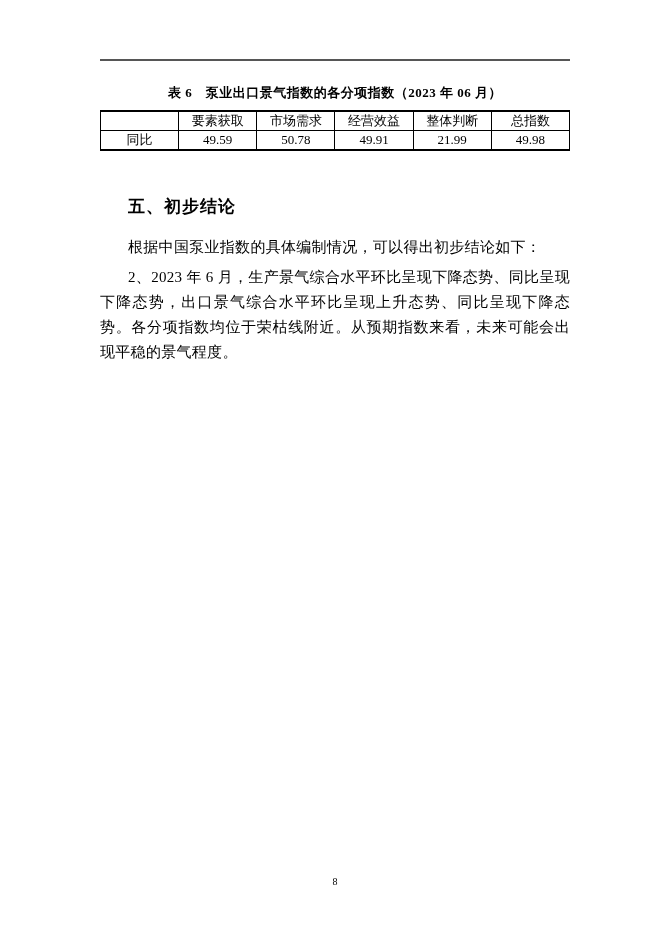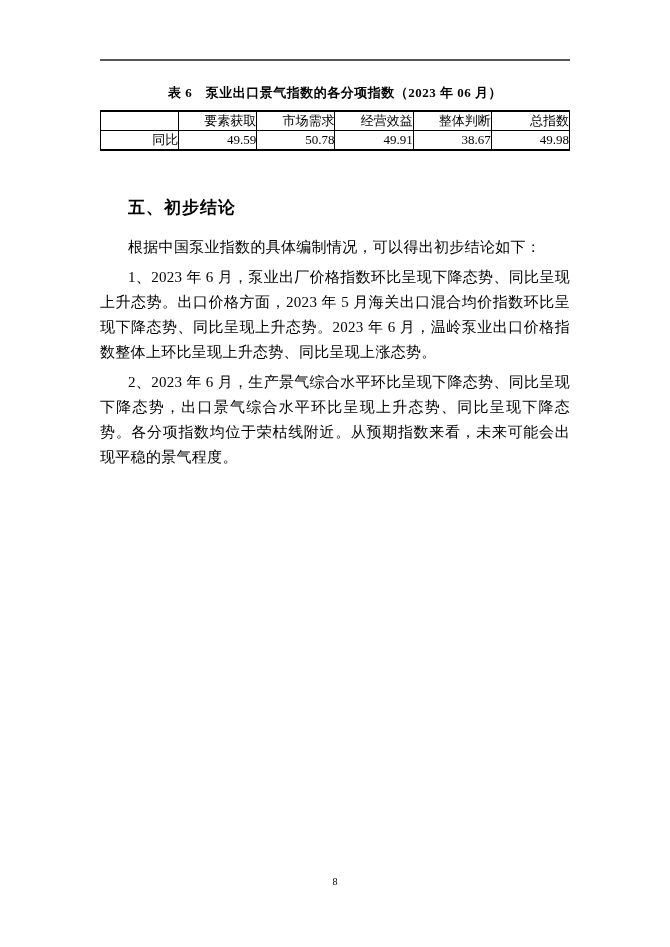--- a/index.html
+++ b/index.html
@@ -53,38 +53,39 @@
     border-top: 2px solid #000;
     border-bottom: 2px solid #000;
     border-left: 1px solid #000;
     border-right: 1px solid #000;
   }
   table.index-table th,
   table.index-table td {
     border: 1px solid #000;
     height: 18px;
     padding: 0;
-    text-align: right;
+    text-align: center;
     vertical-align: middle;
     font-weight: normal;
     line-height: 18px;
   }
   .section {
     position: absolute;
     left: 100px;
     top: 197px;
     width: 470px;
   }
   .section-heading {
     margin: 0 0 16px 0;
     padding-left: 28px;
     font-size: 17px;
     font-weight: bold;
     line-height: 22px;
     letter-spacing: 1px;
+    font-family: Liberation Mono, monospace;
   }
   .section p {
     margin: 0 0 5px 0;
     font-size: 15px;
     line-height: 25px;
     text-indent: 28px;
     text-align: justify;
     letter-spacing: 0.3px;
   }
   .page-number {
@@ -116,28 +117,27 @@
         <th>整体判断</th>
         <th>总指数</th>
       </tr>
     </thead>
     <tbody>
       <tr>
         <td>同比</td>
         <td>49.59</td>
         <td>50.78</td>
         <td>49.91</td>
-        <td>38.67</td>
+        <td>21.99</td>
         <td>49.98</td>
       </tr>
     </tbody>
   </table>
 
   <div class="section">
     <h2 class="section-heading">五、初步结论</h2>
     <p>根据中国泵业指数的具体编制情况，可以得出初步结论如下：</p>
-    <p>1、2023 年 6 月，泵业出厂价格指数环比呈现下降态势、同比呈现上升态势。出口价格方面，2023 年 5 月海关出口混合均价指数环比呈现下降态势、同比呈现上升态势。2023 年 6 月，温岭泵业出口价格指数整体上环比呈现上升态势、同比呈现上涨态势。</p>
     <p>2、2023 年 6 月，生产景气综合水平环比呈现下降态势、同比呈现下降态势，出口景气综合水平环比呈现上升态势、同比呈现下降态势。各分项指数均位于荣枯线附近。从预期指数来看，未来可能会出现平稳的景气程度。</p>
   </div>
 
   <div class="page-number">8</div>
 
 </div>
 
 </body></html>

